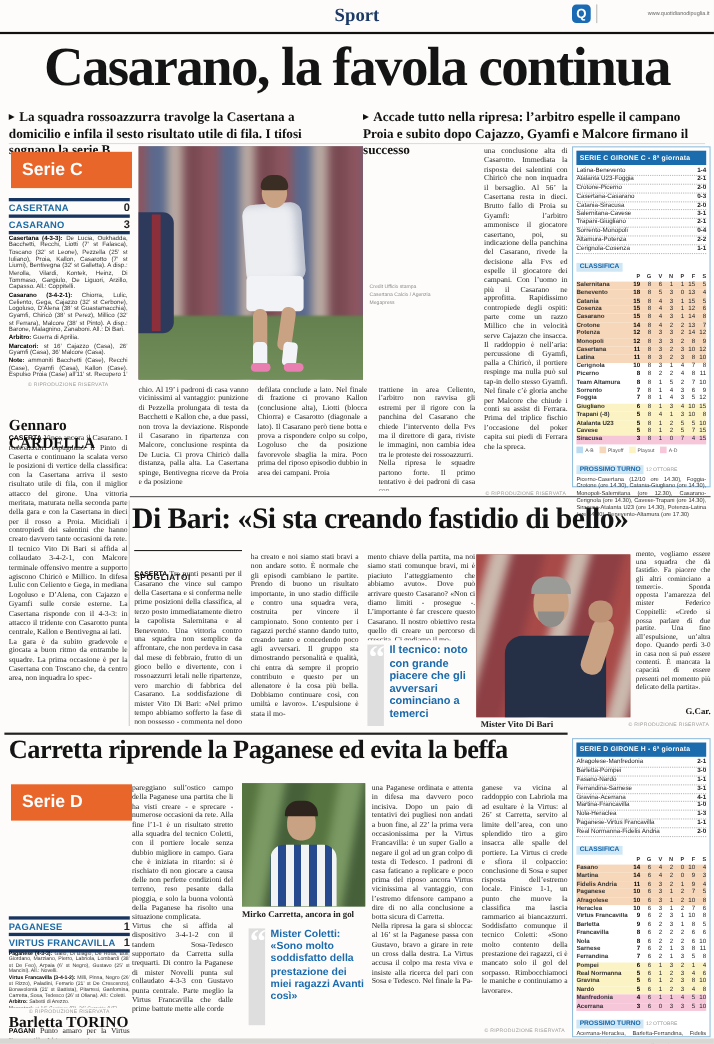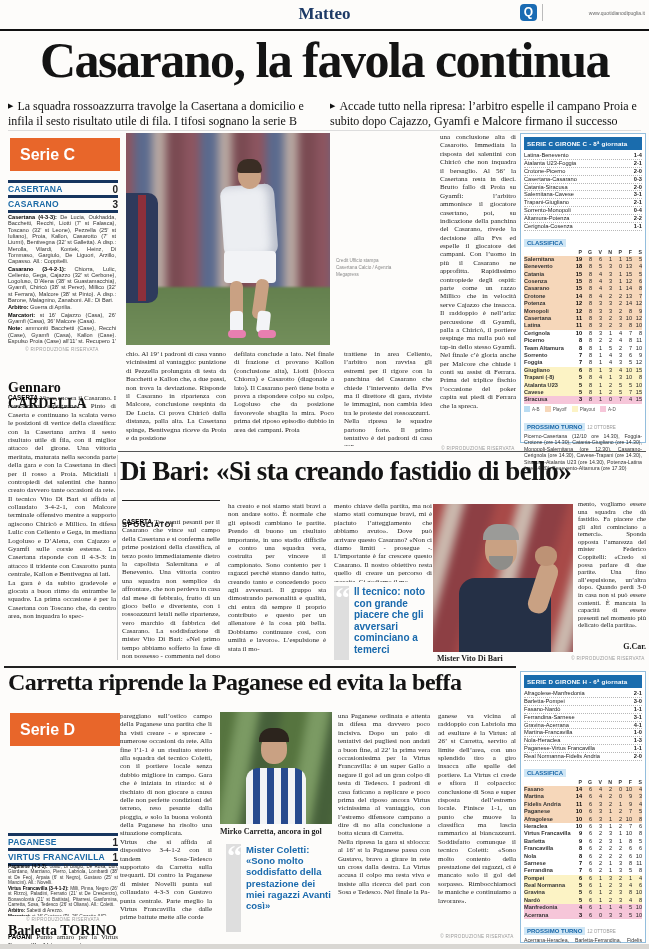--- a/index.html
+++ b/index.html
@@ -10,21 +10,21 @@
 
   
   #sport-title{left:0;right:0;top:4px;text-align:center;font-weight:bold;font-size:17px;color:#1d3a66}
   #qlogo{top:4px;right:112px;width:17px;height:17px;background:#1a6bb3;border-radius:4px;color:#fff;
          font-family:"Liberation Sans",sans-serif;font-weight:bold;font-size:12px;line-height:17px;text-align:center}
   #site-url{top:10px;right:4px;font-family:"Liberation Sans",sans-serif;font-size:5px;color:#666}
   #mast-divider{top:4px;right:106px;width:1px;height:17px;background:#bbb;position:absolute}
 
   
   #h1{left:8px;top:36px;width:633px;font-weight:bold;font-size:50px;line-height:.98;letter-spacing:-1.5px;text-align:center;color:#141414}
-  .sf{font-weight:normal;font-size:12px;line-height:1.25;color:#111}
+  .sf{font-weight:bold;font-size:12px;line-height:1.25;color:#111}
   .sf::before{content:"\25B6";font-size:7px;margin-right:4px;vertical-align:2px;color:#111}
   #sf-left{left:8px;top:99px;width:308px}
   #sf-right{left:330px;top:99px;width:312px}
 
   
   .series-box{background:#e8662a;color:#fff;font-family:"Liberation Sans",sans-serif;
               font-weight:bold;font-size:16px;line-height:33px;padding-left:10px}
   #box-c{left:10px;top:138px;width:100px;height:33px}
   #box-d{left:10px;top:713px;width:100px;height:33px}
 
@@ -162,21 +162,21 @@
 
   #footband{left:0;top:944px;width:649px;height:5px;background:#d9d7d3;position:absolute}
   #rule-top{left:0;top:29px;width:649px;height:2px}
   #rule-lead{left:8px;top:130px;width:633px;height:1px;background:#ddd}
 </style>
 </head>
 <body>
 
 <div id="page">
 
-  <div class="abs" id="sport-title">Matteo</div>
+  <div class="abs" id="sport-title">Sport</div>
   <div class="abs" id="qlogo">Q</div>
   <div id="mast-divider"></div>
   <div class="abs" id="site-url">www.quotidianodipuglia.it</div>
   <div class="rule" id="rule-top"></div>
 
   <div class="abs" id="h1">Casarano, la favola continua</div>
   <div class="abs sf" id="sf-left">La squadra rossoazzurra travolge la Casertana a domicilio e infila il sesto risultato utile di fila. I tifosi sognano la serie B</div>
   <div class="abs sf" id="sf-right">Accade tutto nella ripresa: l’arbitro espelle il campano Proia e subito dopo Cajazzo, Gyamfi e Malcore firmano il successo</div>
   <div class="abs" id="rule-lead"></div>
 

